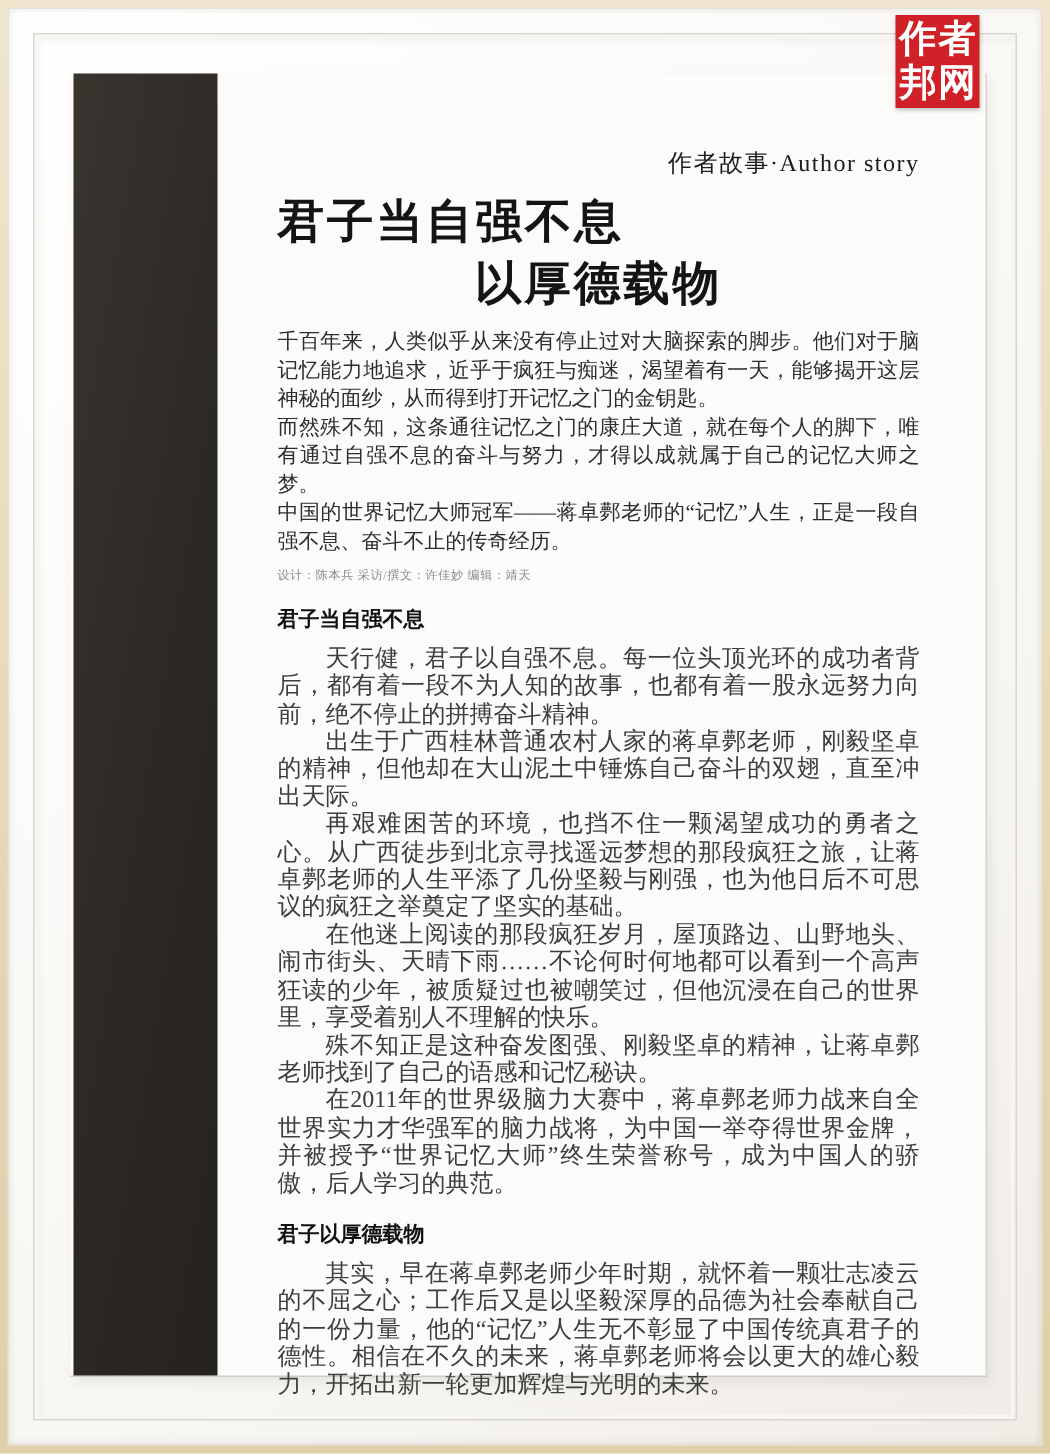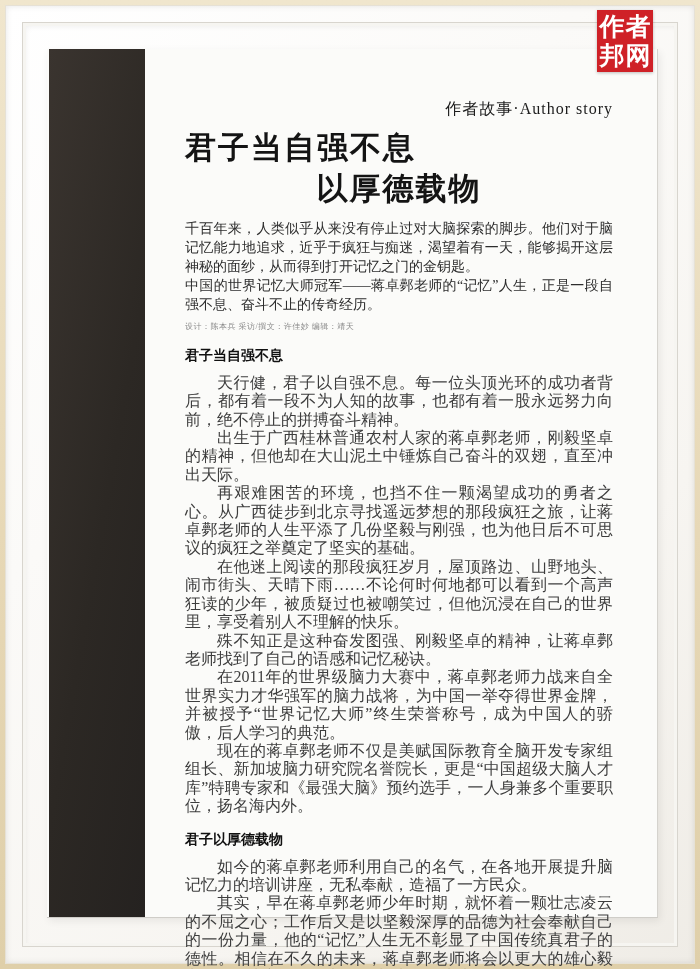--- a/index.html
+++ b/index.html
@@ -143,39 +143,38 @@
   <div class="content">
     <div class="header-line">作者故事·Author story</div>
 
     <div class="title">
       <div class="line1">君子当自强不息</div>
       <div class="line2">以厚德载物</div>
     </div>
 
     <div class="intro">
       <p>千百年来，人类似乎从来没有停止过对大脑探索的脚步。他们对于脑记忆能力地追求，近乎于疯狂与痴迷，渴望着有一天，能够揭开这层神秘的面纱，从而得到打开记忆之门的金钥匙。</p>
+      <p>而然殊不知，这条通往记忆之门的康庄大道，就在每个人的脚下，唯有通过自强不息的奋斗与努力，才得以成就属于自己的记忆大师之梦。</p>
       <p>中国的世界记忆大师冠军——蒋卓鄸老师的“记忆”人生，正是一段自强不息、奋斗不止的传奇经历。</p>
     </div>
 
     <div class="credits">设计：陈本兵  采访/撰文：许佳妙  编辑：靖天</div>
 
     <div class="section">
       <div class="section-heading">君子当自强不息</div>
       <p class="body-para">天行健，君子以自强不息。每一位头顶光环的成功者背后，都有着一段不为人知的故事，也都有着一股永远努力向前，绝不停止的拼搏奋斗精神。</p>
       <p class="body-para">出生于广西桂林普通农村人家的蒋卓鄸老师，刚毅坚卓的精神，但他却在大山泥土中锤炼自己奋斗的双翅，直至冲出天际。</p>
       <p class="body-para">再艰难困苦的环境，也挡不住一颗渴望成功的勇者之心。从广西徒步到北京寻找遥远梦想的那段疯狂之旅，让蒋卓鄸老师的人生平添了几份坚毅与刚强，也为他日后不可思议的疯狂之举奠定了坚实的基础。</p>
       <p class="body-para">在他迷上阅读的那段疯狂岁月，屋顶路边、山野地头、闹市街头、天晴下雨……不论何时何地都可以看到一个高声狂读的少年，被质疑过也被嘲笑过，但他沉浸在自己的世界里，享受着别人不理解的快乐。</p>
       <p class="body-para">殊不知正是这种奋发图强、刚毅坚卓的精神，让蒋卓鄸老师找到了自己的语感和记忆秘诀。</p>
       <p class="body-para">在2011年的世界级脑力大赛中，蒋卓鄸老师力战来自全世界实力才华强军的脑力战将，为中国一举夺得世界金牌，并被授予“世界记忆大师”终生荣誉称号，成为中国人的骄傲，后人学习的典范。</p>
-      <p class="body-para">现在的蒋卓鄸老师不仅是美赋国际教育全脑开发专家组组长、新加坡脑力研究院名誉院长，更是“中国超级大脑人才库”特聘专家和《最强大脑》预约选手，一人身兼多个重要职位，扬名海内外。</p>
     </div>
 
     <div class="section">
       <div class="section-heading">君子以厚德载物</div>
-      <p class="body-para">如今的蒋卓鄸老师利用自己的名气，在各地开展提升脑记忆力的培训讲座，无私奉献，造福了一方民众。</p>
       <p class="body-para">其实，早在蒋卓鄸老师少年时期，就怀着一颗壮志凌云的不屈之心；工作后又是以坚毅深厚的品德为社会奉献自己的一份力量，他的“记忆”人生无不彰显了中国传统真君子的德性。相信在不久的未来，蒋卓鄸老师将会以更大的雄心毅力，开拓出新一轮更加辉煌与光明的未来。</p>
     </div>
 
   </div>
 </div>
 
 <div class="logo">
   <span class="logo-cell">作</span>
   <span class="logo-cell">者</span>
   <span class="logo-cell">邦</span>

